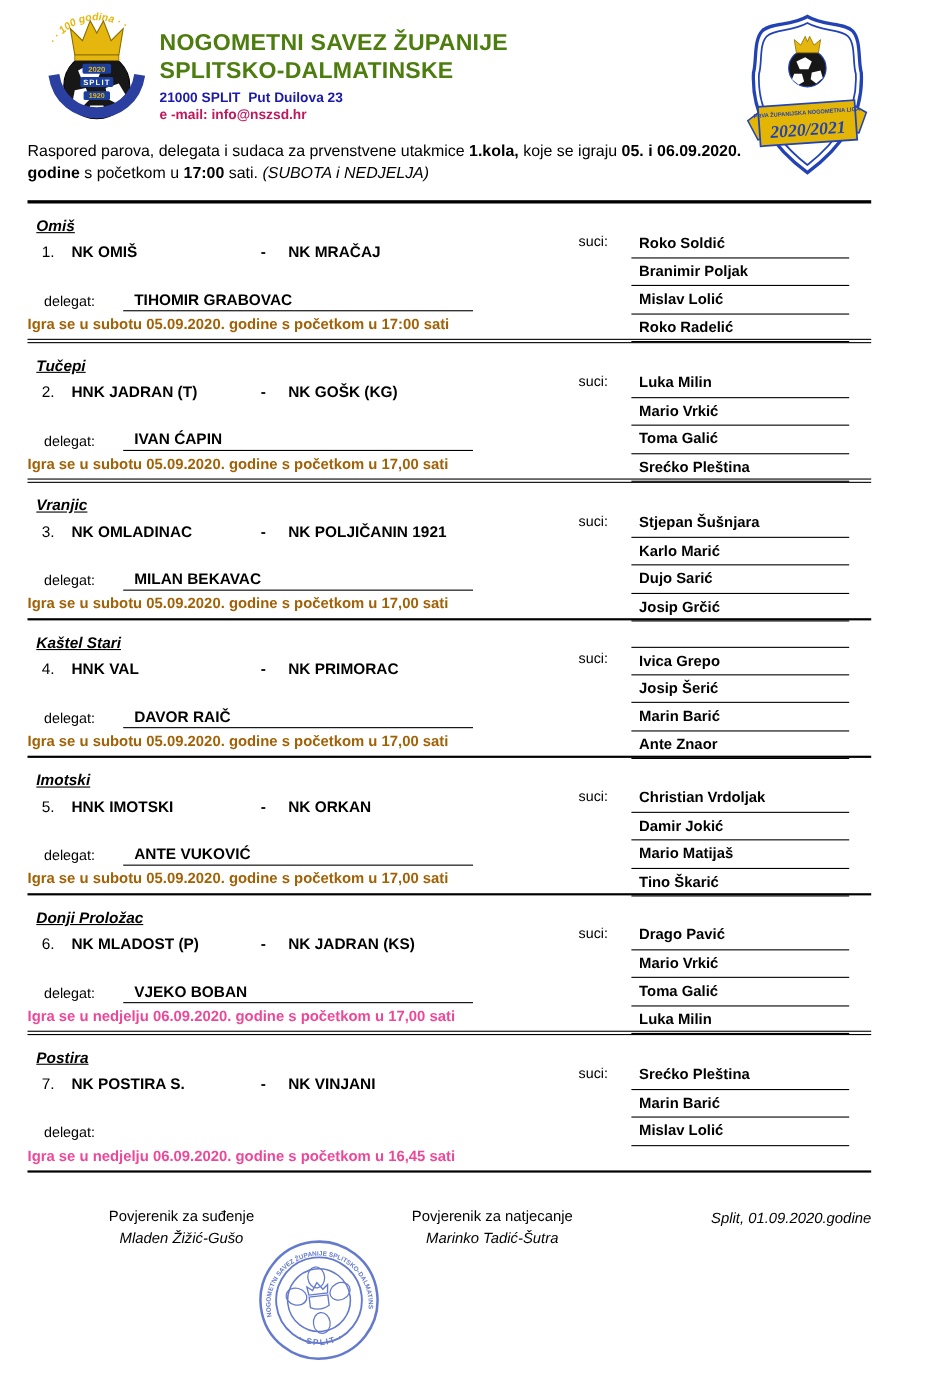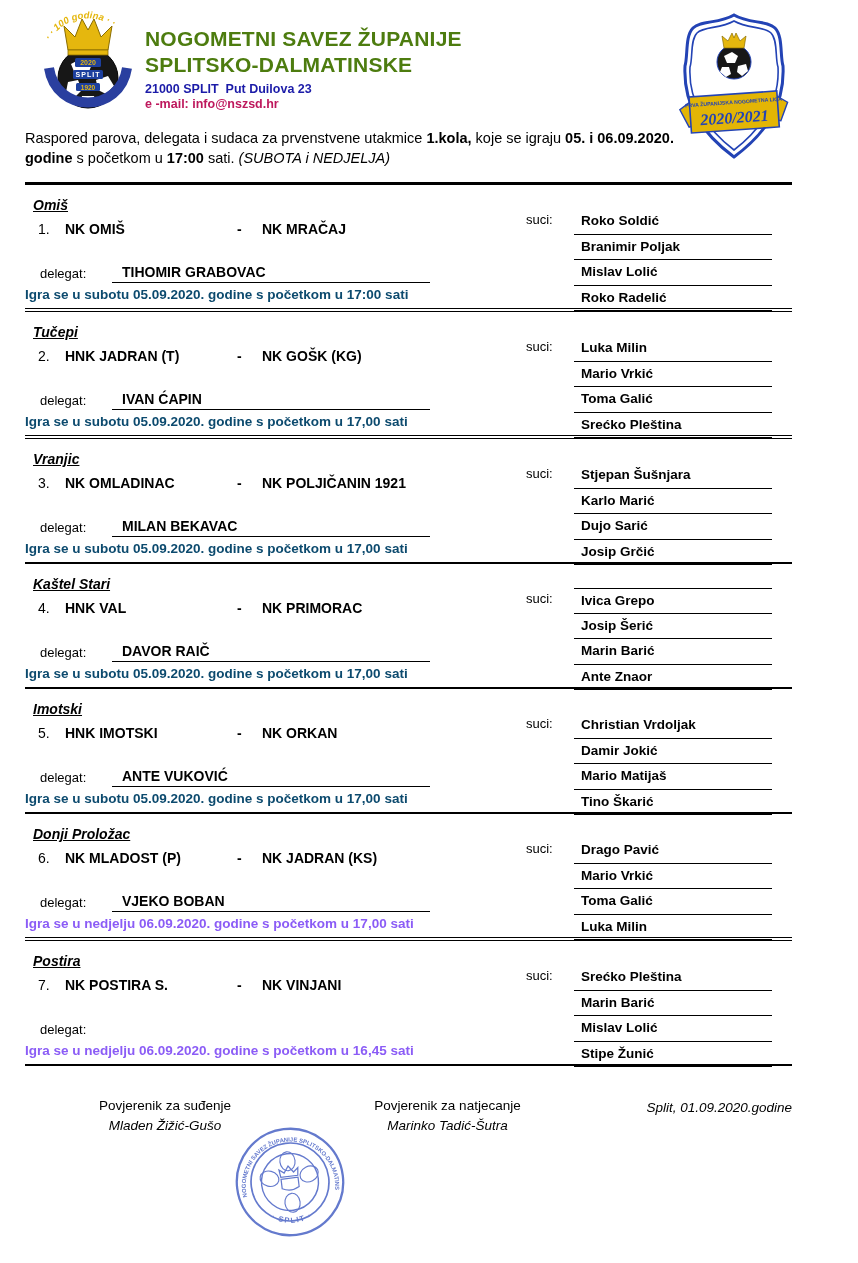--- a/index.html
+++ b/index.html
@@ -33,22 +33,22 @@
   .dash { width:25px; }
   .refs-col { position:absolute; top:24px; right:20px; width:246px; display:flex; }
   .suci { width:48px; font-size:13px; font-weight:normal; padding-top:3px; }
   .refs { flex:1; }
   .ref-row { height:25.5px; line-height:24px; border-bottom:1.5px solid #000; font-size:13.5px; font-weight:bold; padding-left:7px; }
   .refs.top-line .ref-row:first-child { border-top:1.5px solid #000; }
   .delegate-row { display:flex; align-items:flex-end; margin-top:20px; margin-left:15px; width:410px; height:24px; font-size:13px; }
   .dlabel { width:72px; padding-bottom:2px; }
   .dname { width:318px; border-bottom:1.5px solid #000; font-size:14px; font-weight:bold; padding:0 0 2px 10px; }
   .sched { margin-top:4px; height:19px; font-size:13.5px; font-weight:bold; white-space:nowrap; }
-  .sched.red { color:#0c4a6e; }
-  .sched.blue { color:#8b5cf6; }
+  .sched.red { color:#a16207; }
+  .sched.blue { color:#ec4899; }
   .divider { margin-top:2px; }
   .divider.single { border-top:2.5px solid #000; }
   .divider.double { border-top:1.5px solid #000; border-bottom:1.5px solid #000; height:4px; }
 
   
   .footer { display:flex; margin-top:30px; font-size:13.5px; line-height:1.45; }
   .f-left { width:280px; text-align:center; }
   .f-mid { width:285px; text-align:center; }
   .f-right { flex:1; text-align:right; font-style:italic; padding-top:2px; }
   .it { font-style:italic; }
@@ -284,21 +284,20 @@
           <span class="home">NK POSTIRA S.</span>
           <span class="dash">-</span>
           <span class="away">NK VINJANI</span>
         </div>
         <div class="refs-col">
           <span class="suci">suci:</span>
           <div class="refs">
               <div class="ref-row">Srećko Pleština</div>
               <div class="ref-row">Marin Barić</div>
               <div class="ref-row">Mislav Lolić</div>
-              <div class="ref-row">Stipe Žunić</div>
             </div>
         </div>
         <div class="delegate-row">
           <span class="dlabel">delegat:</span>
         </div>
         <div class="sched blue">Igra se u nedjelju 06.09.2020. godine s početkom u 16,45 sati</div>
         <div class="divider single"></div>
       </section>
     </div>
 

